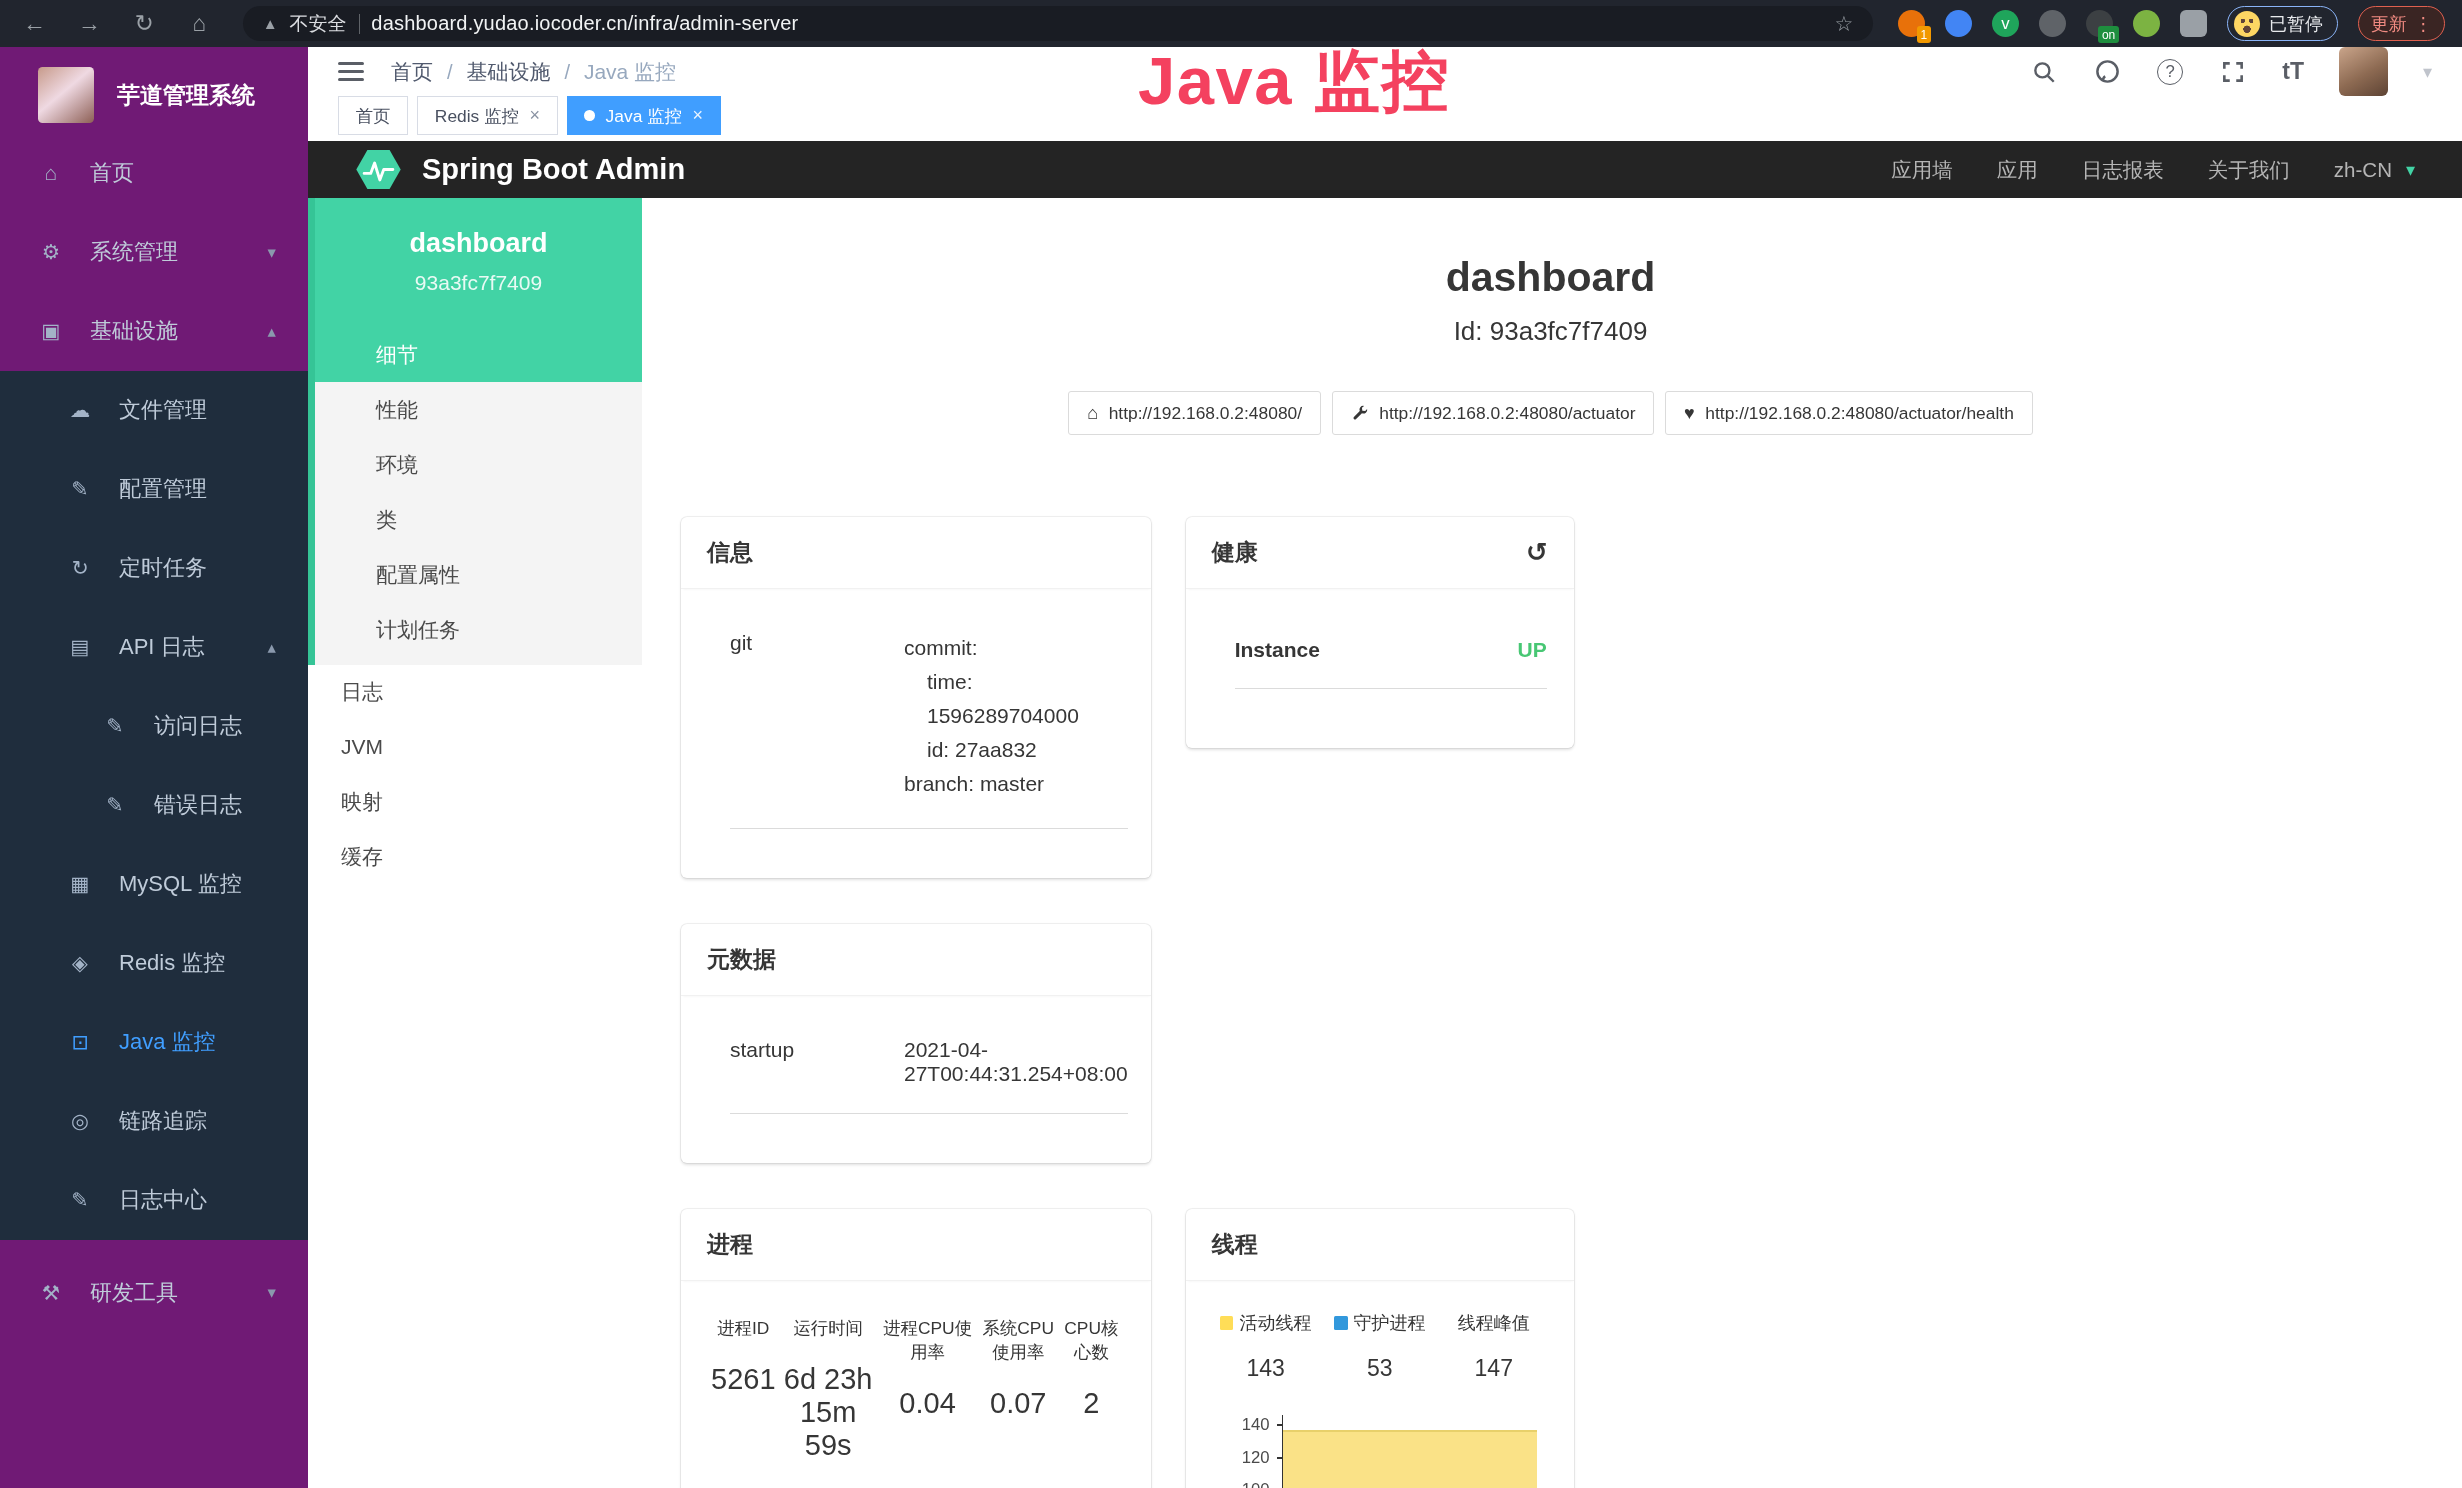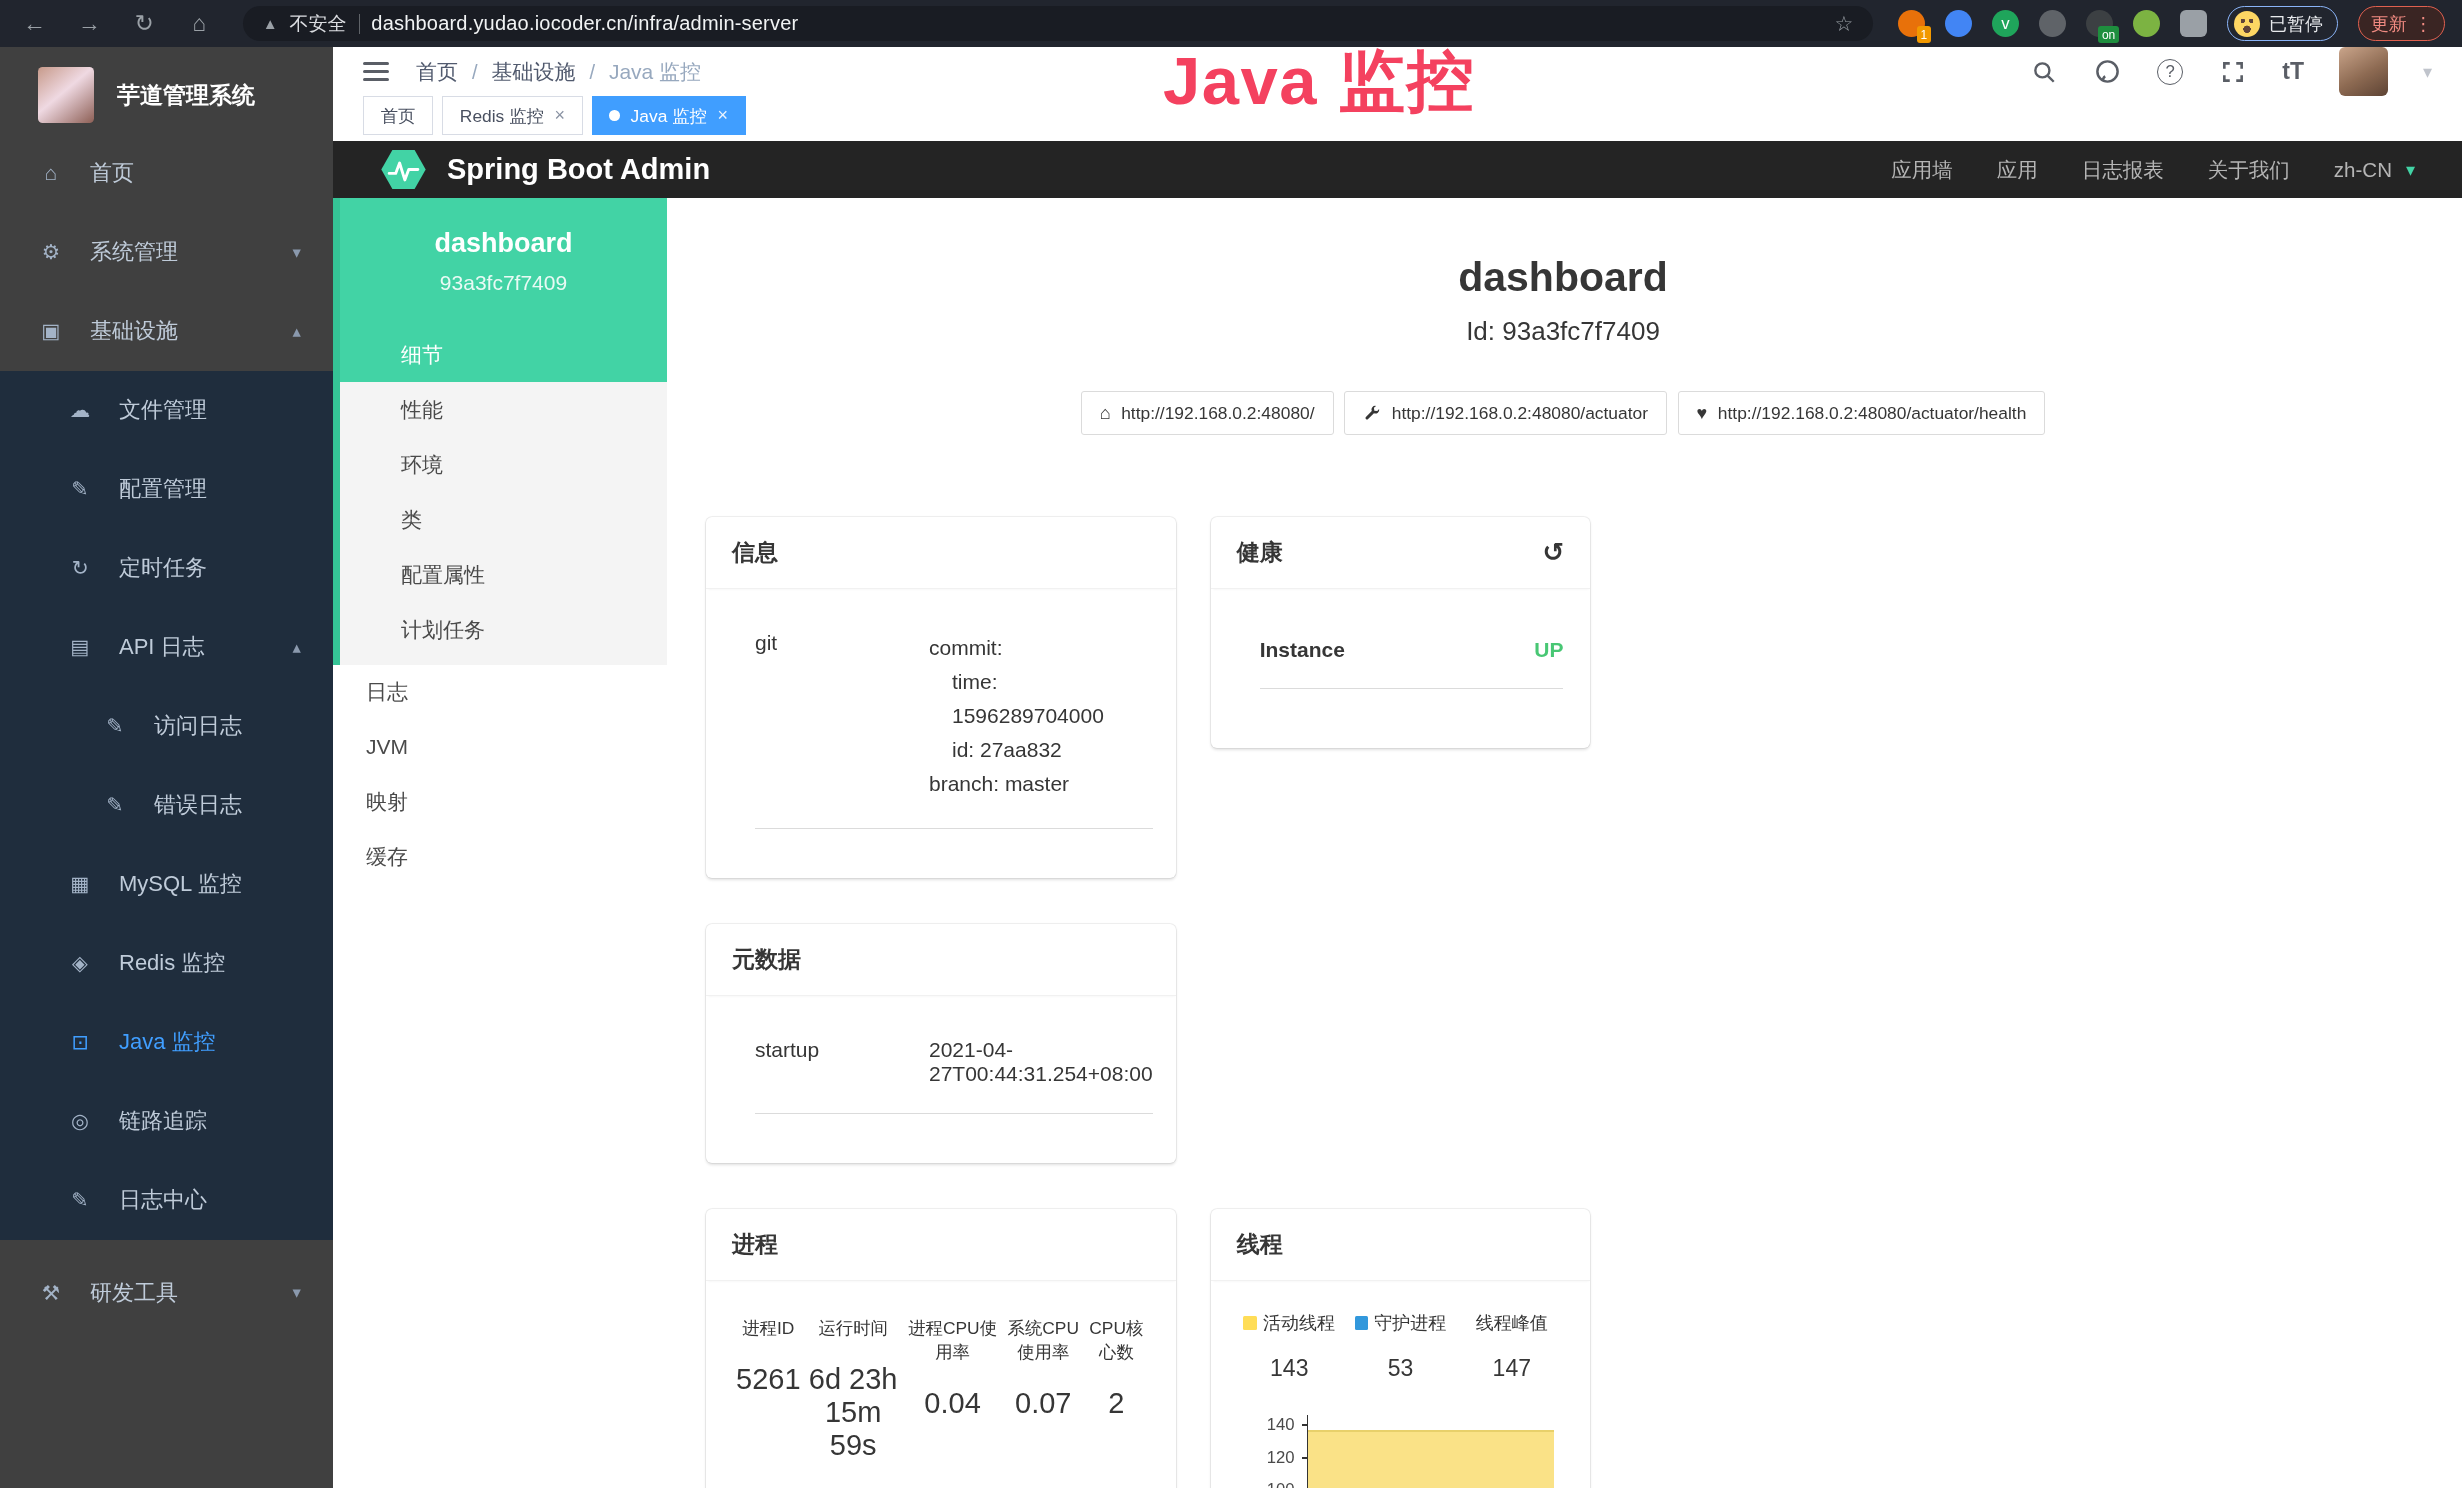--- a/index.html
+++ b/index.html
@@ -34,21 +34,21 @@
       radial-gradient(circle at 66% 38%, #5f4339 9%, transparent 10%),
       radial-gradient(circle at 50% 70%, #5f4339 16%, transparent 17%), #fdd663; }
   .update-chip { display:flex; align-items:center; gap:7.6px; background:#3a2523;
     border:1.5px solid #e0604f; border-radius:20px; padding:4.6px 12px;
     color:#f28b82; font-size:18px; }
 
   
   .shell { position:absolute; top:47px; left:0; width:2462px; height:1442px; display:flex; }
 
   
-  .sidebar { width:333px; background:#404040; color:#bfcbd9; flex:none; }
+  .sidebar { width:308px; background:#701a75; color:#bfcbd9; flex:none; }
   .logo-row { display:flex; align-items:center; gap:23px; padding:20px 0 10.6px 38px; }
   .logo-img { width:56px; height:56px; border-radius:4.6px;
     background:linear-gradient(140deg,#c79a8a 0%,#efd9e2 45%,#8d5f55 100%); }
   .logo-title { color:#fff; font-size:23px; font-weight:bold; }
   .menu-item { height:79px; display:flex; align-items:center; gap:26px;
     padding-left:38px; font-size:22px; cursor:pointer; position:relative; }
   .menu-item .mi { font-size:20.5px; width:26px; text-align:center; color:#a3b3c7; }
   .menu-item .chev { position:absolute; right:32px; color:#8a99ad; font-size:16.7px; }
   .submenu-dark { background:#1f2d3d; }
   .lvl2 { padding-left:67px; }

